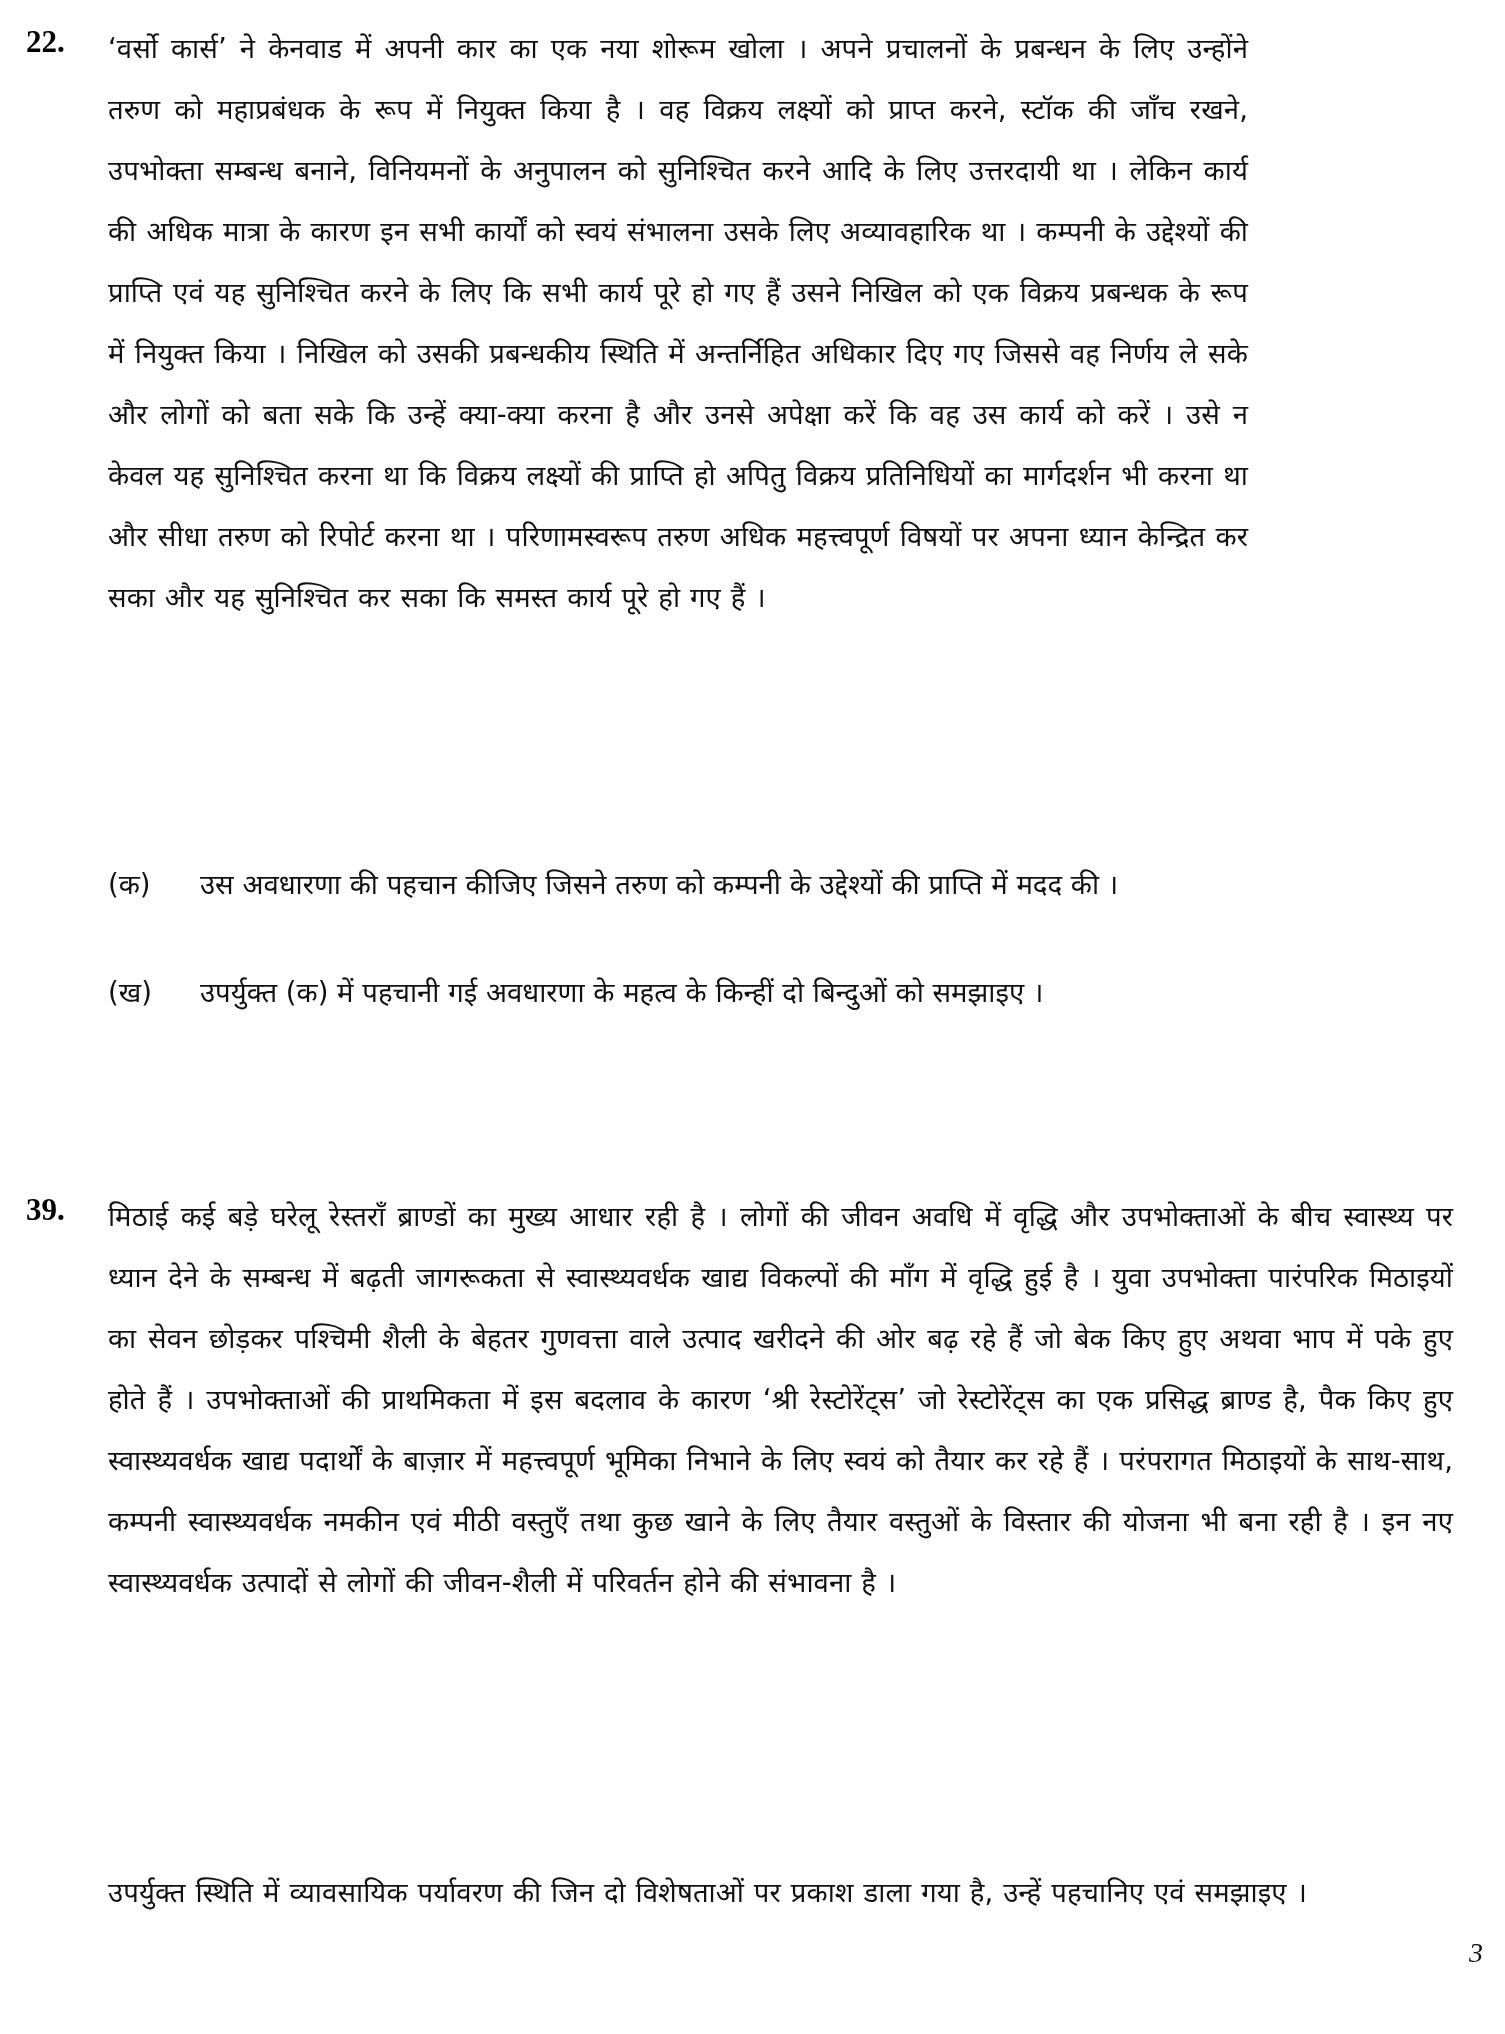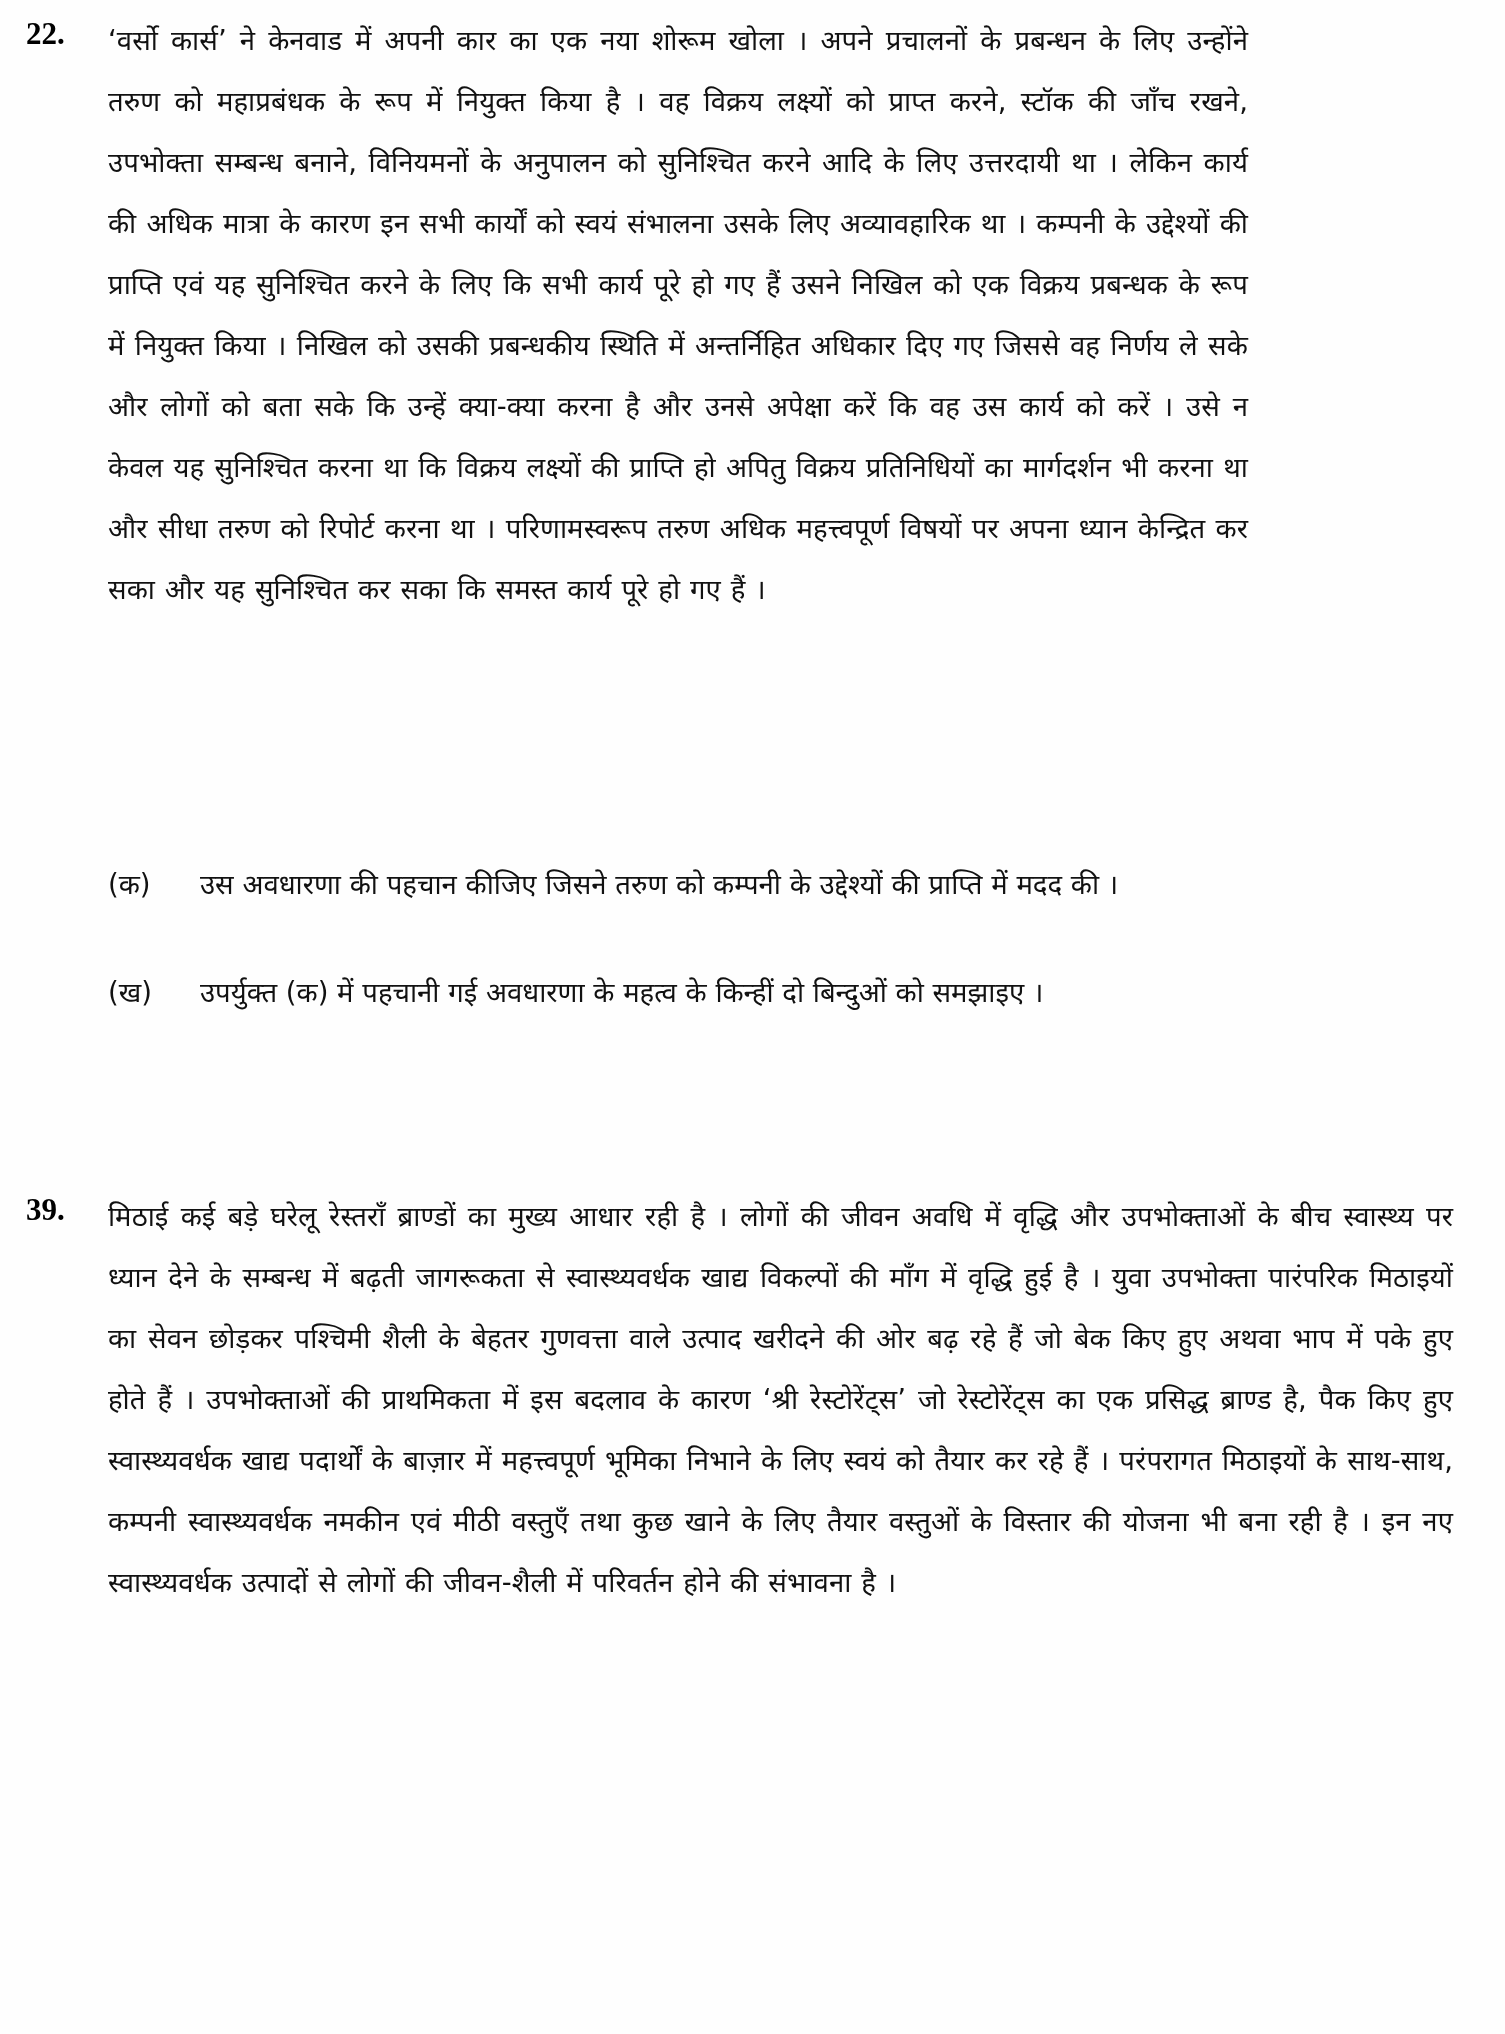--- a/index.html
+++ b/index.html
@@ -106,21 +106,21 @@
   }
 
   
   .abs { position: absolute; }
 </style>
 </head>
 <body>
 
 <div class="page">
 
-  <div class="question abs" style="top:10px; left:0; width:1300px;">
+  <div class="question abs" style="top:18px; left:0; width:1300px;">
     <div class="q-number" style="top:6px;">22.</div>
     <div class="q-body">
       <p class="para">‘वर्सो कार्स’ ने केनवाड में अपनी कार का एक नया शोरूम खोला । अपने प्रचालनों के प्रबन्धन के लिए उन्होंने तरुण को महाप्रबंधक के रूप में नियुक्त किया है । वह विक्रय लक्ष्यों को प्राप्त करने, स्टॉक की जाँच रखने, उपभोक्ता सम्बन्ध बनाने, विनियमनों के अनुपालन को सुनिश्चित करने आदि के लिए उत्तरदायी था । लेकिन कार्य की अधिक मात्रा के कारण इन सभी कार्यों को स्वयं संभालना उसके लिए अव्यावहारिक था । कम्पनी के उद्देश्यों की प्राप्ति एवं यह सुनिश्चित करने के लिए कि सभी कार्य पूरे हो गए हैं उसने निखिल को एक विक्रय प्रबन्धक के रूप में नियुक्त किया । निखिल को उसकी प्रबन्धकीय स्थिति में अन्तर्निहित अधिकार दिए गए जिससे वह निर्णय ले सके और लोगों को बता सके कि उन्हें क्या-क्या करना है और उनसे अपेक्षा करें कि वह उस कार्य को करें । उसे न केवल यह सुनिश्चित करना था कि विक्रय लक्ष्यों की प्राप्ति हो अपितु विक्रय प्रतिनिधियों का मार्गदर्शन भी करना था और सीधा तरुण को रिपोर्ट करना था । परिणामस्वरूप तरुण अधिक महत्त्वपूर्ण विषयों पर अपना ध्यान केन्द्रित कर सका और यह सुनिश्चित कर सका कि समस्त कार्य पूरे हो गए हैं ।</p>
     </div>
   </div>
 
   <div class="subpart abs" style="top:855px; left:0; width:1505px;">
     <div class="sp-label">(क)</div>
     <div class="sp-text">उस अवधारणा की पहचान कीजिए जिसने तरुण को कम्पनी के उद्देश्यों की प्राप्ति में मदद की ।</div>
     <div class="marks block-right"></div>
@@ -132,14 +132,20 @@
 
   </div>
 
   <div class="question abs" style="top:1186px; left:0; width:1505px;">
     <div class="q-number" style="top:6px;">39.</div>
     <div class="q-body">
       <p class="para">मिठाई कई बड़े घरेलू रेस्तराँ ब्राण्डों का मुख्य आधार रही है । लोगों की जीवन अवधि में वृद्धि और उपभोक्ताओं के बीच स्वास्थ्य पर ध्यान देने के सम्बन्ध में बढ़ती जागरूकता से स्वास्थ्यवर्धक खाद्य विकल्पों की माँग में वृद्धि हुई है । युवा उपभोक्ता पारंपरिक मिठाइयों का सेवन छोड़कर पश्चिमी शैली के बेहतर गुणवत्ता वाले उत्पाद खरीदने की ओर बढ़ रहे हैं जो बेक किए हुए अथवा भाप में पके हुए होते हैं । उपभोक्ताओं की प्राथमिकता में इस बदलाव के कारण ‘श्री रेस्टोरेंट्स’ जो रेस्टोरेंट्स का एक प्रसिद्ध ब्राण्ड है, पैक किए हुए स्वास्थ्यवर्धक खाद्य पदार्थों के बाज़ार में महत्त्वपूर्ण भूमिका निभाने के लिए स्वयं को तैयार कर रहे हैं । परंपरागत मिठाइयों के साथ-साथ, कम्पनी स्वास्थ्यवर्धक नमकीन एवं मीठी वस्तुएँ तथा कुछ खाने के लिए तैयार वस्तुओं के विस्तार की योजना भी बना रही है । इन नए स्वास्थ्यवर्धक उत्पादों से लोगों की जीवन-शैली में परिवर्तन होने की संभावना है ।</p>
     </div>
   </div>
 
+  <div class="abs" style="top:1862px; left:108px; width:1397px;">
+    <div style="margin-right:120px;">
+      <p class="para nojust" style="line-height:60px;">उपर्युक्त स्थिति में व्यावसायिक पर्यावरण की जिन दो विशेषताओं पर प्रकाश डाला गया है, उन्हें पहचानिए एवं समझाइए ।</p>
+    </div>
+    <div class="marks" style="right:22px; top:62px;">3</div>
+  </div>
 
 </div>
 
 </body></html>

